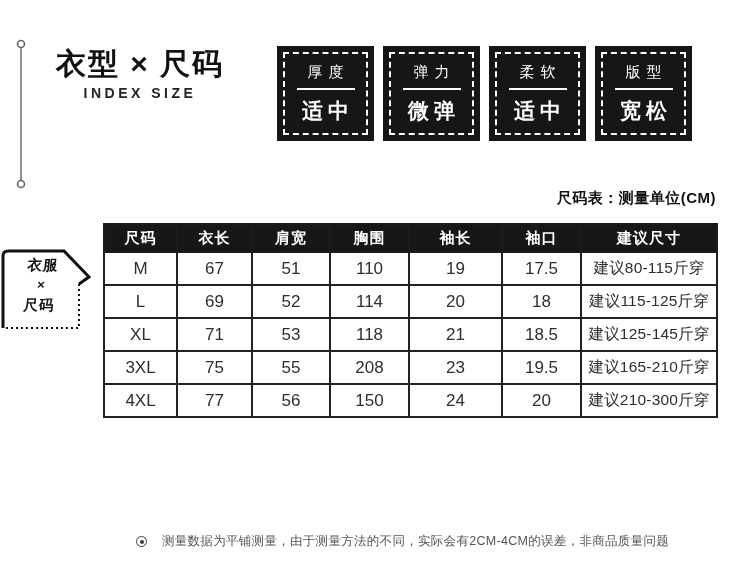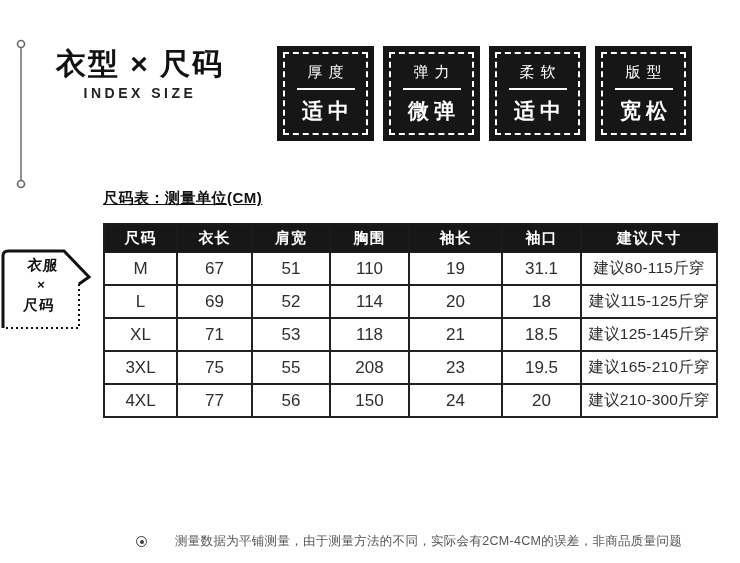--- a/index.html
+++ b/index.html
@@ -76,26 +76,25 @@
     font-weight: bold;
     letter-spacing: 5px;
     margin-right: -5px;
   }
 
   
   .table-caption {
     position: absolute;
     left: 103px; top: 189px;
     width: 613px;
-    text-align: left;
+    text-align: right;
     font-size: 15px;
     font-weight: bold;
     color: #111111;
     letter-spacing: 0.5px;
-    text-decoration: underline;
   }
 
   
   .callout { position: absolute; left: 0px; top: 246px; width: 96px; height: 88px; }
   .callout svg { position: absolute; left: 0; top: 0; }
   .callout-text {
     position: absolute;
     left: 4px; top: 9px;
     width: 74px;
     text-align: center;
@@ -139,21 +138,21 @@
     white-space: nowrap;
   }
   .size-table td.suggest { font-size: 15.5px; letter-spacing: 0.2px; }
 
   
   .footnote {
     position: absolute;
     left: 136px; top: 533px;
     display: flex;
     align-items: center;
-    gap: 28px;
+    gap: 15px;
   }
   .note-bullet {
     width: 9px; height: 9px;
     border: 1.5px solid #3a3a3a;
     border-radius: 50%;
     display: flex;
     align-items: center;
     justify-content: center;
     flex: 0 0 auto;
   }
@@ -253,21 +252,21 @@
         <th>建议尺寸</th>
       </tr>
     </thead>
     <tbody>
       <tr>
         <td>M</td>
         <td>67</td>
         <td>51</td>
         <td>110</td>
         <td>19</td>
-        <td>31.1</td>
+        <td>17.5</td>
         <td class="suggest">建议80-115斤穿</td>
       </tr>
       <tr>
         <td>L</td>
         <td>69</td>
         <td>52</td>
         <td>114</td>
         <td>20</td>
         <td>18</td>
         <td class="suggest">建议115-125斤穿</td>

